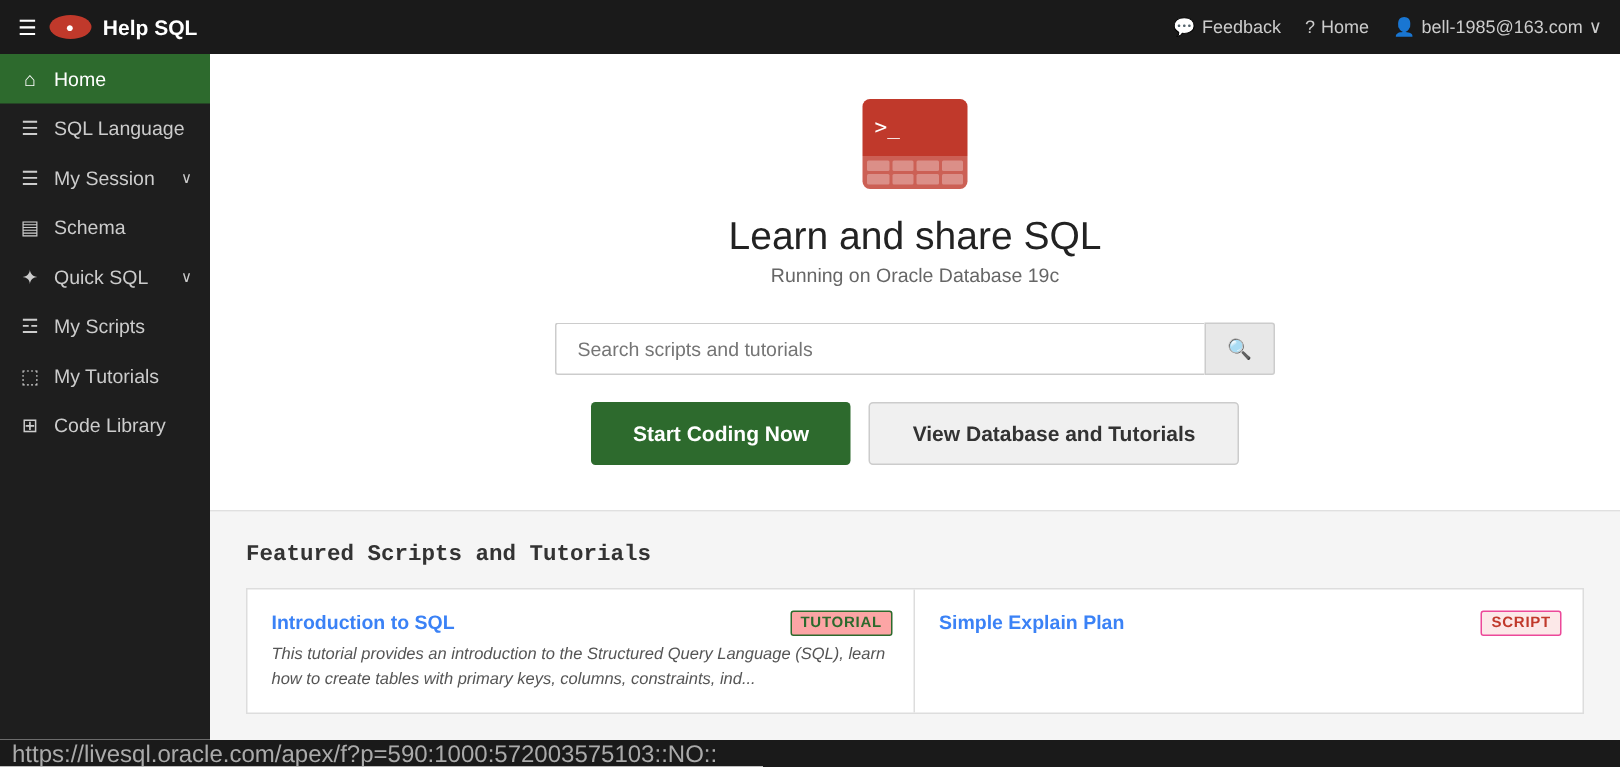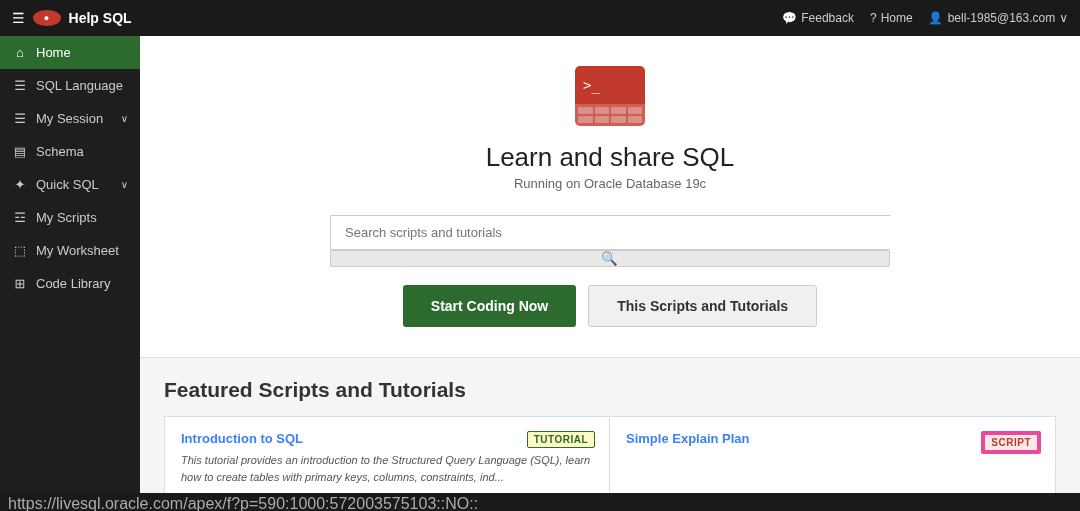--- a/index.html
+++ b/index.html
@@ -90,24 +90,23 @@
       opacity: 0.8;
     }
     .t-cell { background: rgba(255,255,255,0.3); border-radius: 1px; }
 
     .hero-title { font-size: 26px; font-weight: 400; color: #222; margin-bottom: 3px; }
     .hero-subtitle { font-size: 13px; color: #666; margin-bottom: 24px; }
 
     
     .search-wrap {
       display: flex;
-      width: 560px;
+      width: 480px;
       max-width: 100%;
       margin-bottom: 18px;
-      flex-direction: column;
     }
     .search-input {
       flex: 1;
       border: 1px solid #ccc;
       border-right: none;
       padding: 9px 14px;
       font-size: 13px;
       color: #999;
       outline: none;
       background: #fff;
@@ -140,40 +139,40 @@
       border: 1px solid #ccc;
       padding: 12px 28px;
       font-size: 14px;
       font-weight: 600;
       border-radius: 3px;
       cursor: pointer;
     }
 
     
     .featured { padding: 20px 24px; }
-    .featured-title { font-size: 21px; font-weight: 600; color: #333; margin-bottom: 14px; }
+    .featured-title { font-size: 15px; font-weight: 600; color: #333; margin-bottom: 14px; font-family: Liberation Mono, monospace; }
     .featured-grid { display: grid; grid-template-columns: 1fr 1fr; gap: 0; border: 1px solid #ddd; background: #fff; }
     .featured-card {
       padding: 14px 16px;
       border-right: 1px solid #ddd;
       position: relative;
     }
     .featured-card:last-child { border-right: none; }
     .featured-card:nth-child(2) { border-right: none; }
     .card-tag {
       position: absolute;
       top: 14px; right: 14px;
       font-size: 10px;
       font-weight: 700;
       padding: 2px 6px;
       border-radius: 2px;
       letter-spacing: 0.5px;
     }
-    .tag-tutorial { background: #fef9c3; color: #2d6a2d; border: 1px solid #2d6a2d; }
-    .tag-script { background: #fce8e8; color: #c0392b; border: 4px solid #ec4899; }
+    .tag-tutorial { background: #fca5a5; color: #2d6a2d; border: 1px solid #2d6a2d; }
+    .tag-script { background: #fce8e8; color: #c0392b; border: 1px solid #ec4899; }
     .card-title { font-size: 13px; font-weight: 600; color: #3b82f6; margin-bottom: 6px; cursor: pointer; }
     .card-desc { font-size: 11px; color: #555; line-height: 1.5; font-style: italic; }
 
     
     .status-bar {
       background: #1a1a1a;
       color: #aaa;
       font-size: 16px;
       padding: 2px 8px;
       height: 18px;
@@ -234,21 +233,21 @@
       <span class="sidebar-icon">✦</span>
       <span>Quick SQL</span>
       <span class="chevron">∨</span>
     </div>
     <div class="sidebar-item">
       <span class="sidebar-icon">☲</span>
       <span>My Scripts</span>
     </div>
     <div class="sidebar-item">
       <span class="sidebar-icon">⬚</span>
-      <span>My Worksheet</span>
+      <span>My Tutorials</span>
     </div>
     <div class="sidebar-item">
       <span class="sidebar-icon">⊞</span>
       <span>Code Library</span>
     </div>
   </aside>
 
   <main class="content">
 
     <section class="hero">
@@ -274,21 +273,21 @@
 
       <div class="search-wrap">
         <input class="search-input" type="text" placeholder="Search scripts and tutorials" style="">
         <button class="search-btn">
           <span>🔍</span>
         </button>
       </div>
 
       <div class="cta-wrap">
         <button class="btn-primary">Start Coding Now</button>
-        <button class="btn-secondary">This Scripts and Tutorials</button>
+        <button class="btn-secondary">View Database and Tutorials</button>
       </div>
     </section>
 
     <section class="featured">
       <div class="featured-title">Featured Scripts and Tutorials</div>
       <div class="featured-grid">
         <div class="featured-card">
           <span class="card-tag tag-tutorial">TUTORIAL</span>
           <div class="card-title">Introduction to SQL</div>
           <div class="card-desc">This tutorial provides an introduction to the Structured Query Language (SQL), learn how to create tables with primary keys, columns, constraints, ind...</div>

